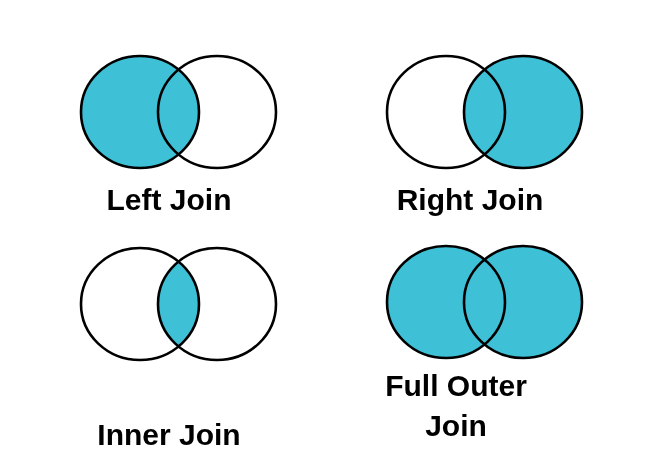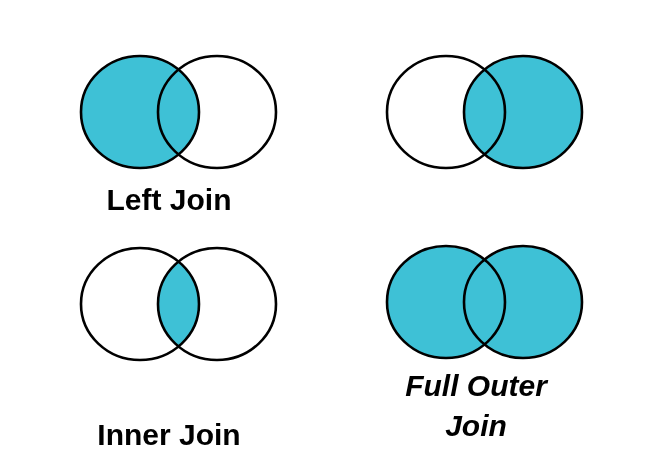--- a/index.html
+++ b/index.html
@@ -36,44 +36,44 @@
     font-size: 30px;
     line-height: 40px;
     color: #000000;
     letter-spacing: 0px;
     white-space: nowrap;
   }
   .cap-lj { left: 59px;  top: 180px; }
   .cap-rj { left: 360px; top: 180px; }
   .cap-ij { left: 59px;  top: 368px; margin-top: 47px; }
   .cap-foj {
-    left: 376px;
+    left: 356px;
     top: 366px;
     width: 200px;
     white-space: normal; 
-    font-style: italic;
   }
 </style>
 </head>
 <body>
 
 <div class="canvas">
 
   <svg class="venn venn-tl" viewBox="0 0 212 128">
     <ellipse cx="68" cy="64" rx="59" ry="56" fill="#3EC1D6"></ellipse>
     <ellipse class="outline" cx="68" cy="64" rx="59" ry="56" stroke="#000000"></ellipse>
     <ellipse class="outline" cx="145" cy="64" rx="59" ry="56" stroke="#000000"></ellipse>
   </svg>
   <div class="caption cap-lj">Left Join</div>
 
   <svg class="venn venn-tr" viewBox="0 0 212 128">
     <ellipse cx="145" cy="64" rx="59" ry="56" fill="#3EC1D6"></ellipse>
     <ellipse class="outline" cx="68" cy="64" rx="59" ry="56" stroke="#000000"></ellipse>
     <ellipse class="outline" cx="145" cy="64" rx="59" ry="56" stroke="#000000"></ellipse>
   </svg>
+  <div class="caption cap-rj">Right Join</div>
 
   <svg class="venn venn-bl" viewBox="0 0 212 128">
     <defs>
       <clipPath id="innerLensClip">
         <ellipse cx="68" cy="64" rx="59" ry="56"></ellipse>
       </clipPath>
     </defs>
     <ellipse cx="145" cy="64" rx="59" ry="56" clip-path="url(#innerLensClip)" fill="#3EC1D6"></ellipse>
     <ellipse class="outline" cx="68" cy="64" rx="59" ry="56" stroke="#000000"></ellipse>
     <ellipse class="outline" cx="145" cy="64" rx="59" ry="56" stroke="#000000"></ellipse>

